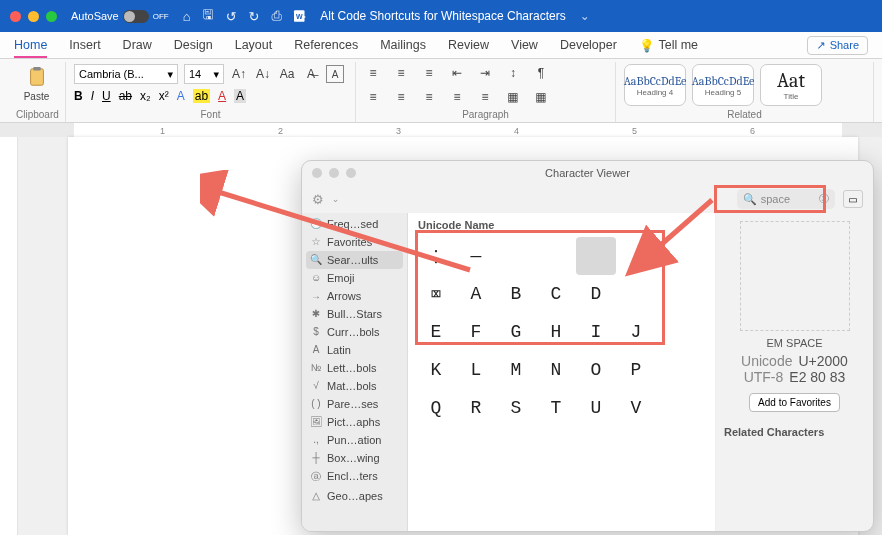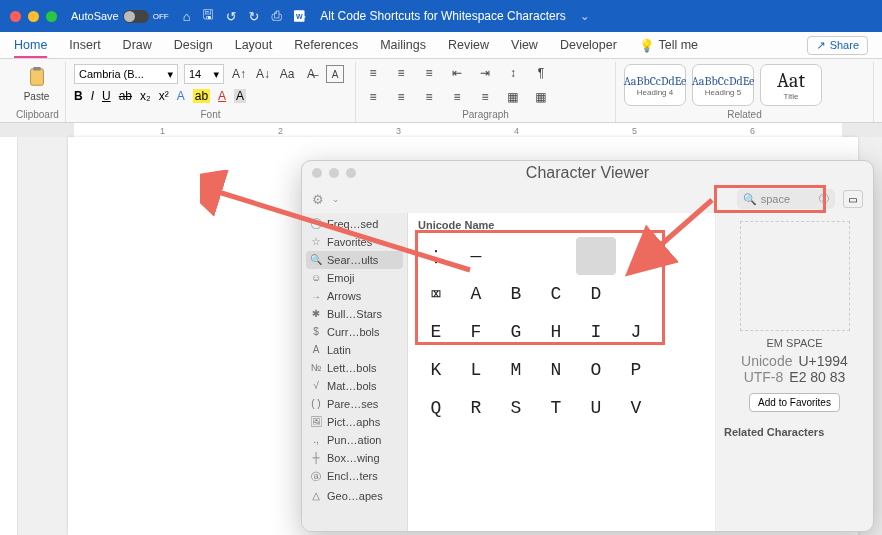--- a/index.html
+++ b/index.html
@@ -53,21 +53,21 @@
 .ruler .num { position: absolute; top: 3px; }
 
 
 .doc-area { position: absolute; top: 137px; left: 0; right: 0; bottom: 0; background: #f0f0f0; }
 .vruler { position: absolute; left: 0; top: 0; width: 18px; bottom: 0; background: #fff; border-right: 1px solid #e3e3e3; }
 .page { position: absolute; left: 68px; top: 0; width: 790px; bottom: 0; background: #fff; box-shadow: 0 0 3px rgba(0,0,0,.15); }
 .cursor { position: absolute; left: 138px; top: 42px; width: 1px; height: 16px; background: #000; }
 
 
 .cv-window { position: absolute; left: 301px; top: 160px; width: 573px; height: 372px; background: #f2f2f2; border-radius: 10px; box-shadow: 0 8px 30px rgba(0,0,0,.25); border: 1px solid #ccc; overflow: hidden; }
-.cv-titlebar { height: 24px; display: flex; align-items: center; justify-content: center; font-size: 16px; color: #555; position: relative; }
+.cv-titlebar { height: 24px; display: flex; align-items: center; justify-content: center; font-size: 11px; color: #555; position: relative; }
 .cv-tl { position: absolute; left: 10px; display: flex; gap: 7px; }
 .cv-tl .dot { width: 10px; height: 10px; border-radius: 50%; background: #d0d0d0; }
 .cv-toolbar { height: 28px; display: flex; align-items: center; padding: 0 10px; gap: 8px; }
 .cv-search { margin-left: auto; width: 98px; height: 20px; background: #e8e8e8; border-radius: 5px; display: flex; align-items: center; padding: 0 6px; font-size: 11px; color: #888; gap: 4px; }
 .cv-search .x { margin-left: auto; font-size: 10px; }
 .cv-collapse { width: 20px; height: 18px; border: 1px solid #ccc; border-radius: 3px; display: flex; align-items: center; justify-content: center; font-size: 10px; }
 .cv-body { display: flex; height: calc(100% - 52px); }
 .cv-sidebar { width: 106px; background: #ececec; border-right: 1px solid #ddd; overflow: hidden; font-size: 11px; color: #444; padding-top: 2px; }
 .cv-sb-item { display: flex; align-items: flex-start; gap: 5px; padding: 3px 8px; white-space: nowrap; }
 .cv-sb-item.sel { background: #d8d8d8; border-radius: 4px; margin: 0 4px; padding: 3px 4px; }
@@ -374,21 +374,21 @@
             <div class="cv-cell">U</div>
             <div class="cv-cell">V</div>
           </div>
         </div>
     </div>
     <div class="cv-detail">
       <div class="cv-preview"></div>
       <div class="cv-charname">EM SPACE</div>
       <div class="cv-kv">
           <span class="k">Unicode</span>
-          <span>U+1994</span>
+          <span>U+2000</span>
         </div>
       <div class="cv-kv">
           <span class="k">UTF-8</span>
           <span>E2 80 83</span>
         </div>
       <button class="cv-fav">Add to Favorites</button>
       <div class="cv-related">Related Characters</div>
     </div>
   </div>
 </div>

